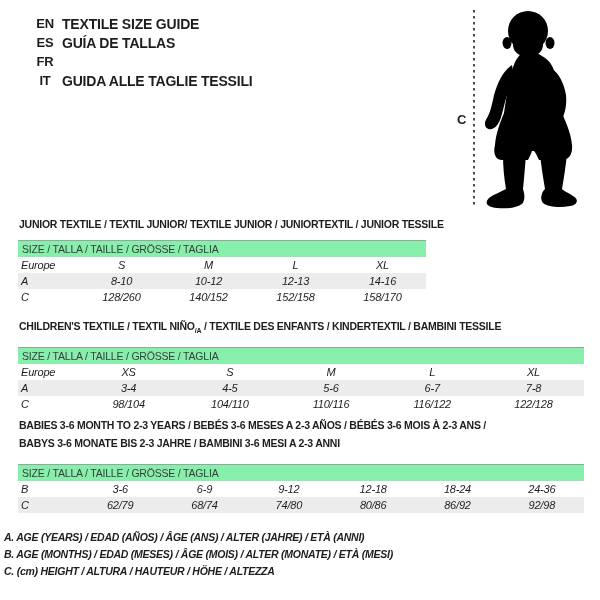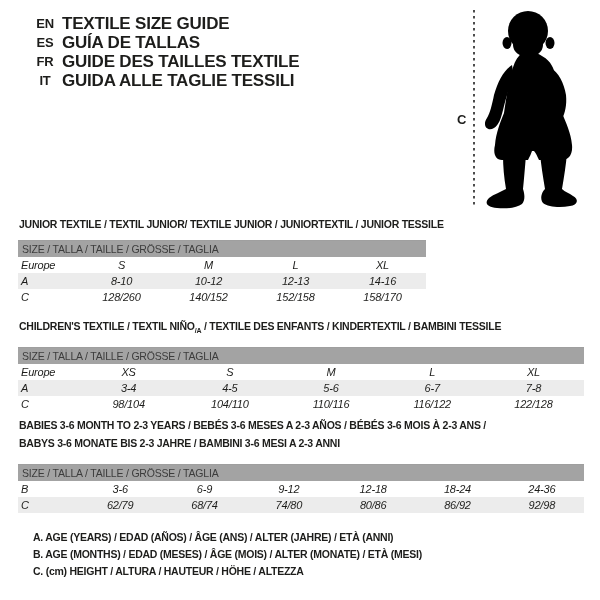--- a/index.html
+++ b/index.html
@@ -9,64 +9,63 @@
     background:#ffffff;
     font-family:"Liberation Sans", sans-serif;
     color:#1d1d1b;
     overflow:hidden;
   }
 
   
   .lang-block { position:absolute; left:28px; top:14px; }
   .lang-row { display:flex; height:19px; align-items:center; }
   .lang-code { width:34px; font-weight:bold; font-size:13px; letter-spacing:-0.2px;text-align:center; }
-  .lang-text { font-weight:bold; font-size:17px; letter-spacing:-0.2px; white-space:nowrap; }
+  .lang-text { font-weight:bold; font-size:14px; letter-spacing:-0.2px; white-space:nowrap; }
 
   
   .figure-wrap { position:absolute; left:440px; top:5px; width:160px; height:210px; }
 
   
   .section-title {
     position:absolute; left:19px;
     font-weight:bold; font-size:10.5px; letter-spacing:-0.25px;
     white-space:nowrap; line-height:18px;
   }
   .section-title sub { font-size:7px; }
 
   
   .size-table { position:absolute; left:18px; }
   .size-bar {
-    height:17px; background:#a3a3a3; border-top:1px solid #9f9f9f;
+    height:17px; background:#86efac; border-top:1px solid #9f9f9f;
     display:flex; align-items:center; padding-left:4px;
     font-size:10.5px; color:#3c3c3c; letter-spacing:-0.2px; white-space:nowrap;
   }
   .trow { display:flex; height:16px; align-items:center; font-size:11px; letter-spacing:-0.2px;font-style:italic; }
   .trow.stripe { background:#ececec; }
   .trow .c0 { width:60px; padding-left:3px; }
   .trow .c { flex:1; text-align:center; }
 
   
-  .footnotes { position:absolute; left:33px; top:529px; }
+  .footnotes { position:absolute; left:4px; top:529px;font-style:italic; }
   .footnote { font-weight:bold; font-size:10.5px; letter-spacing:-0.25px; line-height:17px; white-space:nowrap; }
 </style>
 </head>
 <body>
 
 <div class="lang-block">
   <div class="lang-row">
     <span class="lang-code">EN</span>
     <span class="lang-text">TEXTILE SIZE GUIDE</span>
   </div>
   <div class="lang-row">
     <span class="lang-code">ES</span>
     <span class="lang-text">GUÍA DE TALLAS</span>
   </div>
   <div class="lang-row">
     <span class="lang-code">FR</span>
-    <span class="lang-text">GUIDE DES TAILLES TEXTILE</span>
   </div>
   <div class="lang-row">
     <span class="lang-code">IT</span>
     <span class="lang-text">GUIDA ALLE TAGLIE TESSILI</span>
   </div>
 </div>
 
 <div class="figure-wrap">
   <svg width="160" height="210" viewBox="0 0 160 210">
 

